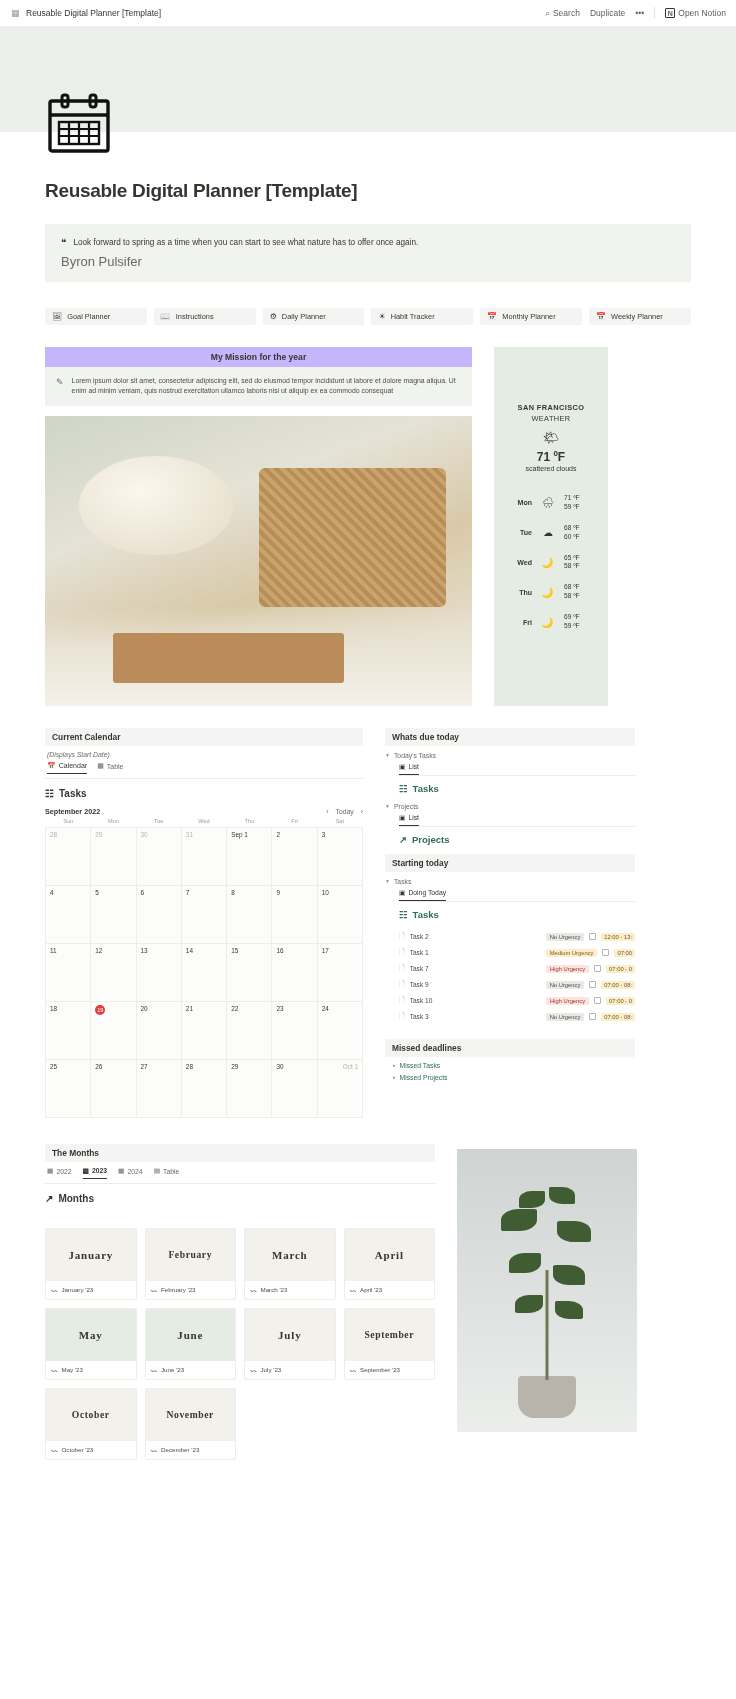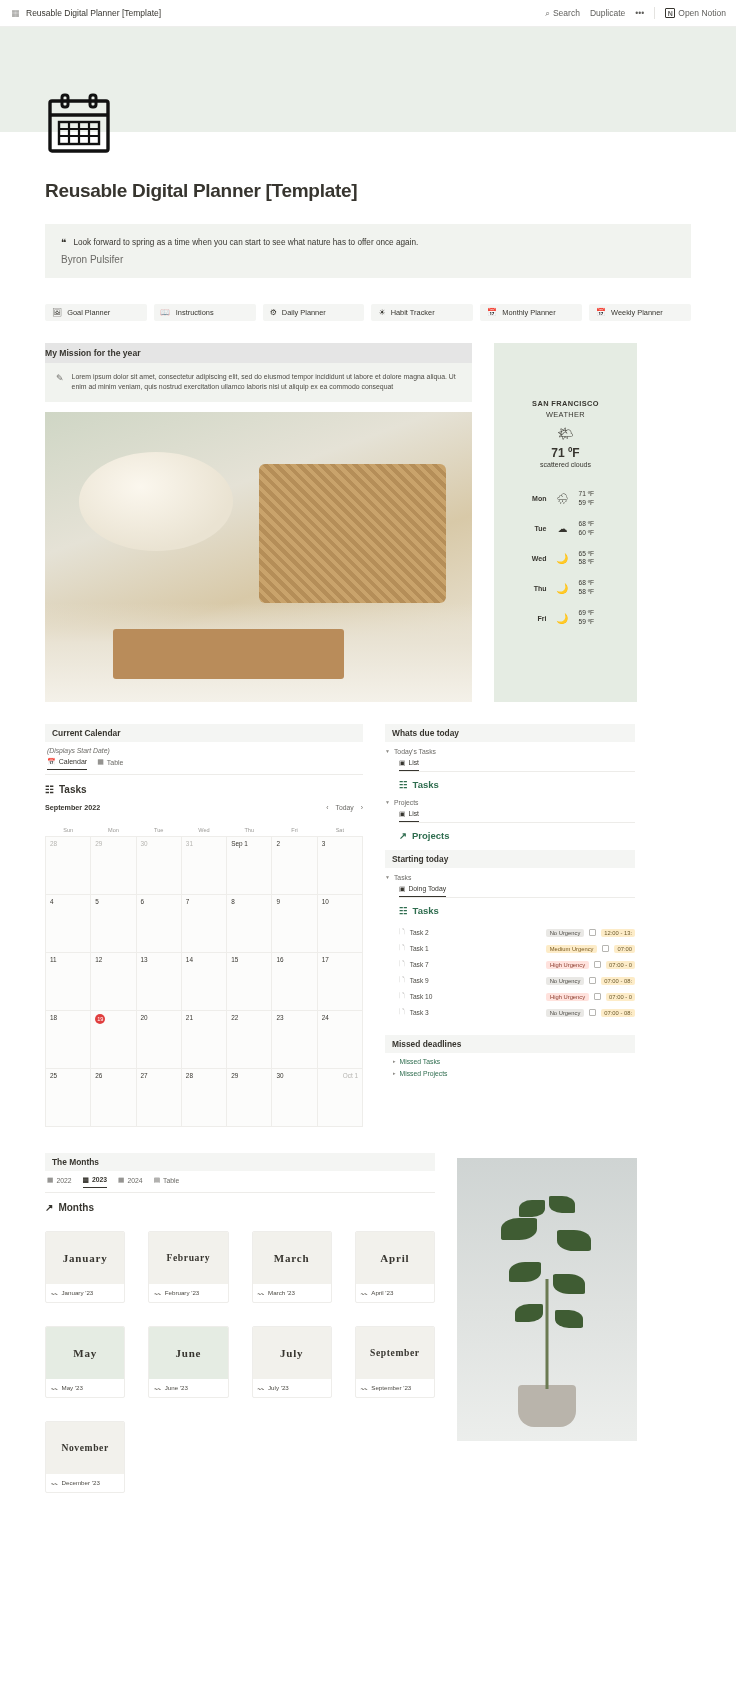--- a/index.html
+++ b/index.html
@@ -51,36 +51,36 @@
     margin-bottom: 22px; color: #37352f;
   }
 
   
   .quote {
     background: #f1f3ef; padding: 13px 16px; margin-bottom: 26px;
   }
   .quote-line { display: flex; align-items: flex-start; gap: 7px; }
   .quote-mark { font-size: 10px; color: #37352f; line-height: 1.2; }
   .quote-text { font-size: 8.2px; line-height: 1.45; color: #37352f; }
-  .quote-author { font-size: 10px; color: #6b6a66; margin-top: 5px; }
+  .quote-author { font-size: 13px; color: #6b6a66; margin-top: 5px; }
 
   
   .navrow { display: flex; gap: 7px; margin-bottom: 22px; }
   .navbtn {
     flex: 1; background: #f4f5f3; border-radius: 2px;
     padding: 4px 7px; display: flex; align-items: center; gap: 5px;
     font-size: 7.4px; color: #37352f; cursor: pointer;
   }
   .navbtn .gl { font-size: 8px; line-height: 1; }
 
   
   .midsec { display: flex; gap: 22px; margin-bottom: 22px; }
   .mission { width: 427px; }
   .mission-head {
-    background: #e5e5e5; font-size: 8.6px;
+    background: #c4b5fd; text-align: center; font-size: 8.6px;
     font-weight: bold; padding: 5px 0; color: #37352f;
   }
   .mission-body {
     background: #f1f3ef; padding: 9px 11px;
     display: flex; gap: 8px; align-items: flex-start;
   }
   .mission-ico { font-size: 9px; color: #6b6a66; flex-shrink: 0; margin-top: 1px; }
   .mission-text { font-size: 6.9px; line-height: 1.5; color: #4d4b45; }
 
   .photo {
@@ -101,21 +101,21 @@
   .photo-fg {
     position: absolute; left: 0; bottom: 0; width: 100%; height: 34%;
     background: linear-gradient(to top,#f4f1e9 0%,#e9e3d4 60%,rgba(233,227,212,0) 100%);
   }
   .photo-board {
     position: absolute; left: 16%; bottom: 8%; width: 54%; height: 17%;
     background: #b98c5a; border-radius: 3px;
   }
 
   .weather {
-    width: 143px; background: #e5ece3;
+    width: 114px; background: #e5ece3;
     padding: 14px 6px; text-align: center;
     display: flex; flex-direction: column;
   }
   .w-city { font-size: 7.4px; font-weight: bold; letter-spacing: .4px; margin-top: 42px; }
   .w-label { font-size: 7.4px; letter-spacing: .4px; margin-top: 2px; color: #37352f; }
   .w-bigicon { font-size: 13px; margin: 7px 0 2px; }
   .w-temp { font-size: 12px; font-weight: bold; margin-top: 3px; }
   .w-desc { font-size: 7px; margin-top: 1px; color: #37352f; }
   .w-list { margin-top: 22px; display: flex; flex-direction: column; gap: 12px; }
   .w-row { display: flex; align-items: center; justify-content: center; gap: 9px; }
@@ -136,21 +136,21 @@
 
   .viewtabs { display: flex; gap: 10px; padding: 0 2px 4px; border-bottom: 1px solid #edece9; }
   .vtab { font-size: 7px; color: #6b6a66; display: flex; align-items: center; gap: 3px; cursor: pointer; padding-bottom: 3px; }
   .vtab.sel { color: #37352f; border-bottom: 1.5px solid #37352f; }
 
   .db-title {
     display: flex; align-items: center; gap: 5px;
     font-size: 10px; font-weight: bold; margin: 9px 0 8px; color: #37352f;
   }
 
-  .cal-bar { display: flex; align-items: center; justify-content: space-between; margin-bottom: 13px; gap: 16px; }
+  .cal-bar { display: flex; align-items: center; justify-content: space-between; margin-bottom: 0; gap: 16px; }
   .cal-month { font-size: 7.2px; font-weight: bold; }
   .cal-nav { display: flex; align-items: center; gap: 7px; font-size: 6.8px; color: #6b6a66; }
 
   table.cal { width: 100%; border-collapse: collapse; table-layout: fixed; }
   table.cal th {
     font-size: 5.6px; font-weight: normal; color: #9b9a97;
     text-align: center; padding: 2px 0 3px; border: none;
   }
   table.cal td {
     border: 1px solid #eeedea; height: 58px;
@@ -200,21 +200,21 @@
   }
   .missed-row { display: flex; align-items: center; gap: 4px; padding-left: 8px; margin-top: 5px; font-size: 6.8px; color: #2f6d4f; }
 
   
   .monthsec { display: flex; gap: 22px; }
   .monthcol { width: 390px; }
   .yrtabs { display: flex; gap: 11px; padding: 5px 2px 4px; border-bottom: 1px solid #edece9; }
   .yrtab { font-size: 6.8px; color: #6b6a66; display: flex; align-items: center; gap: 3px; padding-bottom: 3px; cursor: pointer; }
   .yrtab.sel { color: #37352f; font-weight: bold; border-bottom: 1.5px solid #37352f; }
 
-  .mgrid { display: grid; grid-template-columns: repeat(4,1fr); gap: 23px; margin-top: 18px; }
+  .mgrid { display: grid; grid-template-columns: repeat(4,1fr); gap: 8px; margin-top: 24px; }
   .mcard { border: 1px solid #eeedea; border-radius: 2px; overflow: hidden; background: #fff; }
   .mcard-top {
     height: 52px; display: flex; align-items: center; justify-content: center;
     font-family: "Liberation Serif", serif; font-weight: bold;
     font-size: 12.5px; letter-spacing: 1.2px; color: #37352f;
   }
   .mcard-top.beige { background: #f2f1ec; }
   .mcard-top.green { background: #e5ece3; }
   .mcard-top.sm { font-size: 9.6px; letter-spacing: .6px; }
   .mcard-top.md { font-size: 11px; letter-spacing: .8px; }
@@ -674,20 +674,27 @@
         </div>
 
         <div class="mcard">
           <div class="mcard-top beige sm">September</div>
           <div class="mcard-foot">
             <span class="gl">〰</span>
             <span>September '23</span>
           </div>
         </div>
         <div class="mcard">
+          <div class="mcard-top beige sm">October</div>
+          <div class="mcard-foot">
+            <span class="gl">〰</span>
+            <span>October '23</span>
+          </div>
+        </div>
+        <div class="mcard">
           <div class="mcard-top beige sm">November</div>
           <div class="mcard-foot">
             <span class="gl">〰</span>
             <span>December '23</span>
           </div>
         </div>
       </div>
     </div>
 
     <div class="plant">

